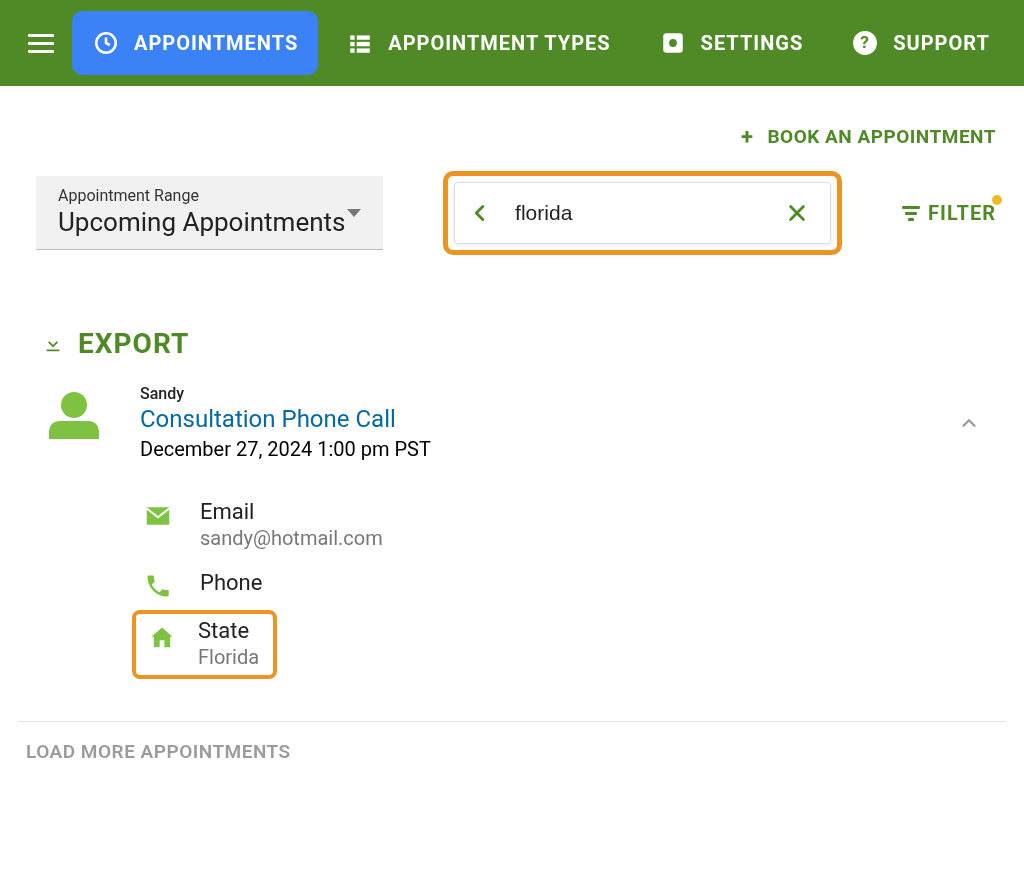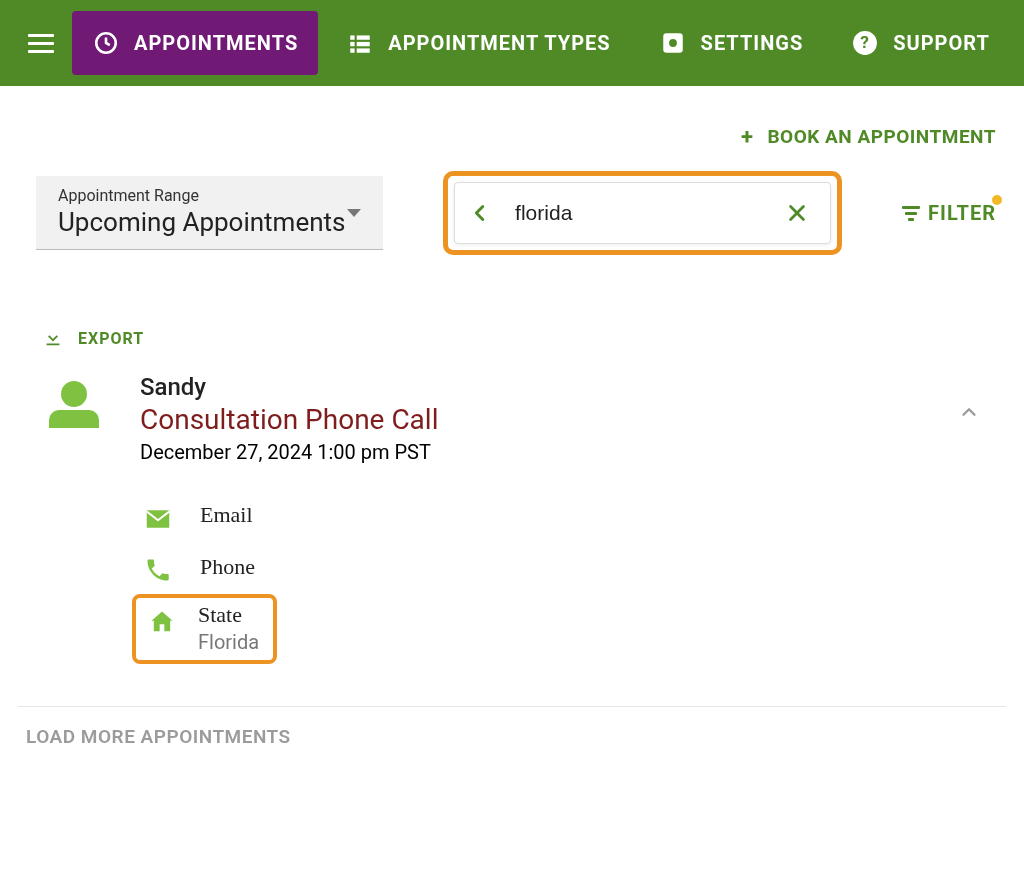--- a/index.html
+++ b/index.html
@@ -23,21 +23,21 @@
   .hamburger { width: 40px; display:flex; flex-direction:column; gap:5px; cursor:pointer; padding:8px 4px; }
   .hamburger span { height:3px; background:#fff; border-radius:1px; width:26px; }
   .nav-item {
     display:flex; align-items:center; gap:14px;
     padding: 18px 20px;
     color:#fff; font-weight:700; font-size:20px; letter-spacing:1px;
     text-transform: uppercase;
     cursor:pointer;
     border-radius:4px;
   }
-  .nav-item.active { background:#701a75; }
+  .nav-item.active { background:#3b82f6;border-radius:10px; }
   .nav-icon { width:28px; height:28px; display:inline-flex; align-items:center; justify-content:center; }
 
   .content { padding: 24px 28px 0 28px; }
 
   .book-row { display:flex; justify-content:flex-end; align-items:center; margin: 14px 0 22px 0; }
   .book-btn { color:#4f8a27; font-weight:700; font-size:19px; letter-spacing:0.5px; display:flex; align-items:center; gap:14px; cursor:pointer; }
   .plus-icon { font-size:22px; font-weight:700; color:#4f8a27; }
 
   .controls-row { display:flex; align-items:center; gap:60px;padding-left:8px; }
 
@@ -81,38 +81,38 @@
   .search-clear { color:#4f8a27; font-size:28px; font-weight:700; cursor:pointer; width:30px; text-align:center; }
 
   .filter-btn { display:flex; align-items:center; gap:8px; color:#4f8a27; font-weight:700; font-size:20px; letter-spacing:1px; cursor:pointer; margin-left:auto; position:relative; }
   .filter-lines { display:flex; flex-direction:column; align-items:center; gap:3px; }
   .filter-lines span { height:3px; background:#4f8a27; border-radius:1px; }
   .filter-lines span:nth-child(1){width:18px;}
   .filter-lines span:nth-child(2){width:12px;}
   .filter-lines span:nth-child(3){width:6px;}
   .filter-dot { position:absolute; top:-6px; right:-6px; width:10px; height:10px; background:#f2b927; border-radius:50%; }
 
-  .export-btn { display:flex; align-items:center; gap:14px; color:#4f8a27; font-weight:700; font-size:16px; letter-spacing:1px; cursor:pointer; margin:72px 0 24px 14px; }
+  .export-btn { display:flex; align-items:center; gap:14px; color:#4f8a27; font-weight:700; font-size:28px; letter-spacing:1px; cursor:pointer; margin:72px 0 24px 14px; }
 
   .card { display:flex; padding-left:14px; }
   .avatar { width:64px; display:flex; flex-direction:column; align-items:center; margin-top:8px; }
   .avatar-head { width:26px; height:26px; background:#7fc241; border-radius:50%; margin-bottom:3px;}
   .avatar-body { width:50px; height:18px; background:#7fc241; border-radius:10px 10px 0 0;}
 
   .card-body { flex:1; padding-left:34px; }
-  .p-name { font-size:24px; color:#222; font-weight:500; }
-  .p-sub  { font-size:28px; color:#7f1d1d; margin-top:2px; }
+  .p-name { font-size:16px; color:#222; font-weight:500; }
+  .p-sub  { font-size:24px; color:#0369a1; margin-top:2px; }
   .p-date { font-size:20px; color:#000000; margin-top:4px; }
 
   .collapse-ctrl { color:#9b9b9b; font-size:20px; margin-right:16px; margin-top:28px; cursor:pointer; }
 
   .detail-list { margin-top:28px; }
   .detail-row { display:flex; align-items:flex-start; gap:24px; padding:10px 0; }
   .d-icon { width:36px; display:flex; justify-content:center; margin-top:2px; }
-  .d-label { font-size:22px; color:#222;font-family:Liberation Serif, serif; }
+  .d-label { font-size:22px; color:#222; }
   .d-value { font-size:20px; color:#777; margin-top:2px; }
 
   .state-highlight {
     border:4px solid #ec9321; border-radius:8px; padding:4px 14px 6px 8px;
     display:inline-flex; align-items:flex-start; gap:18px;
     margin-left:-8px;
   }
 
   .actions-row { display:flex; gap:36px; margin:28px 0 0 12px; }
   .link-btn { color:#4f8a27; font-weight:700; font-size:19px; letter-spacing:0.5px; cursor:pointer; }
@@ -244,20 +244,21 @@
       <div class="detail-list">
         <div class="detail-row">
           <span class="d-icon">
             <svg viewBox="0 0 24 24" width="30" height="30" fill="#7fc241">
                 <path d="M3 5h18v14H3z"></path>
                 <path fill="#fff" d="M3 5l9 7 9-7v2l-9 7-9-7z"></path>
               </svg>
           </span>
           <div>
             <div class="d-label">Email</div>
+            <div class="d-value">sandy@hotmail.com</div>
           </div>
         </div>
 
         <div class="detail-row">
           <span class="d-icon">
             <svg viewBox="0 0 24 24" width="28" height="28" fill="#7fc241">
                 <path d="M6.6 10.8c1.4 2.8 3.8 5.2 6.6 6.6l2.2-2.2c.3-.3.7-.4 1.1-.3 1.2.4 2.4.6 3.7.6.6 0 1 .4 1 1V20c0 .6-.4 1-1 1C10.6 21 3 13.4 3 4c0-.6.4-1 1-1h3.5c.6 0 1 .4 1 1 0 1.3.2 2.5.6 3.7.1.4 0 .8-.3 1.1L6.6 10.8z"></path>
               </svg>
           </span>
           <div>

